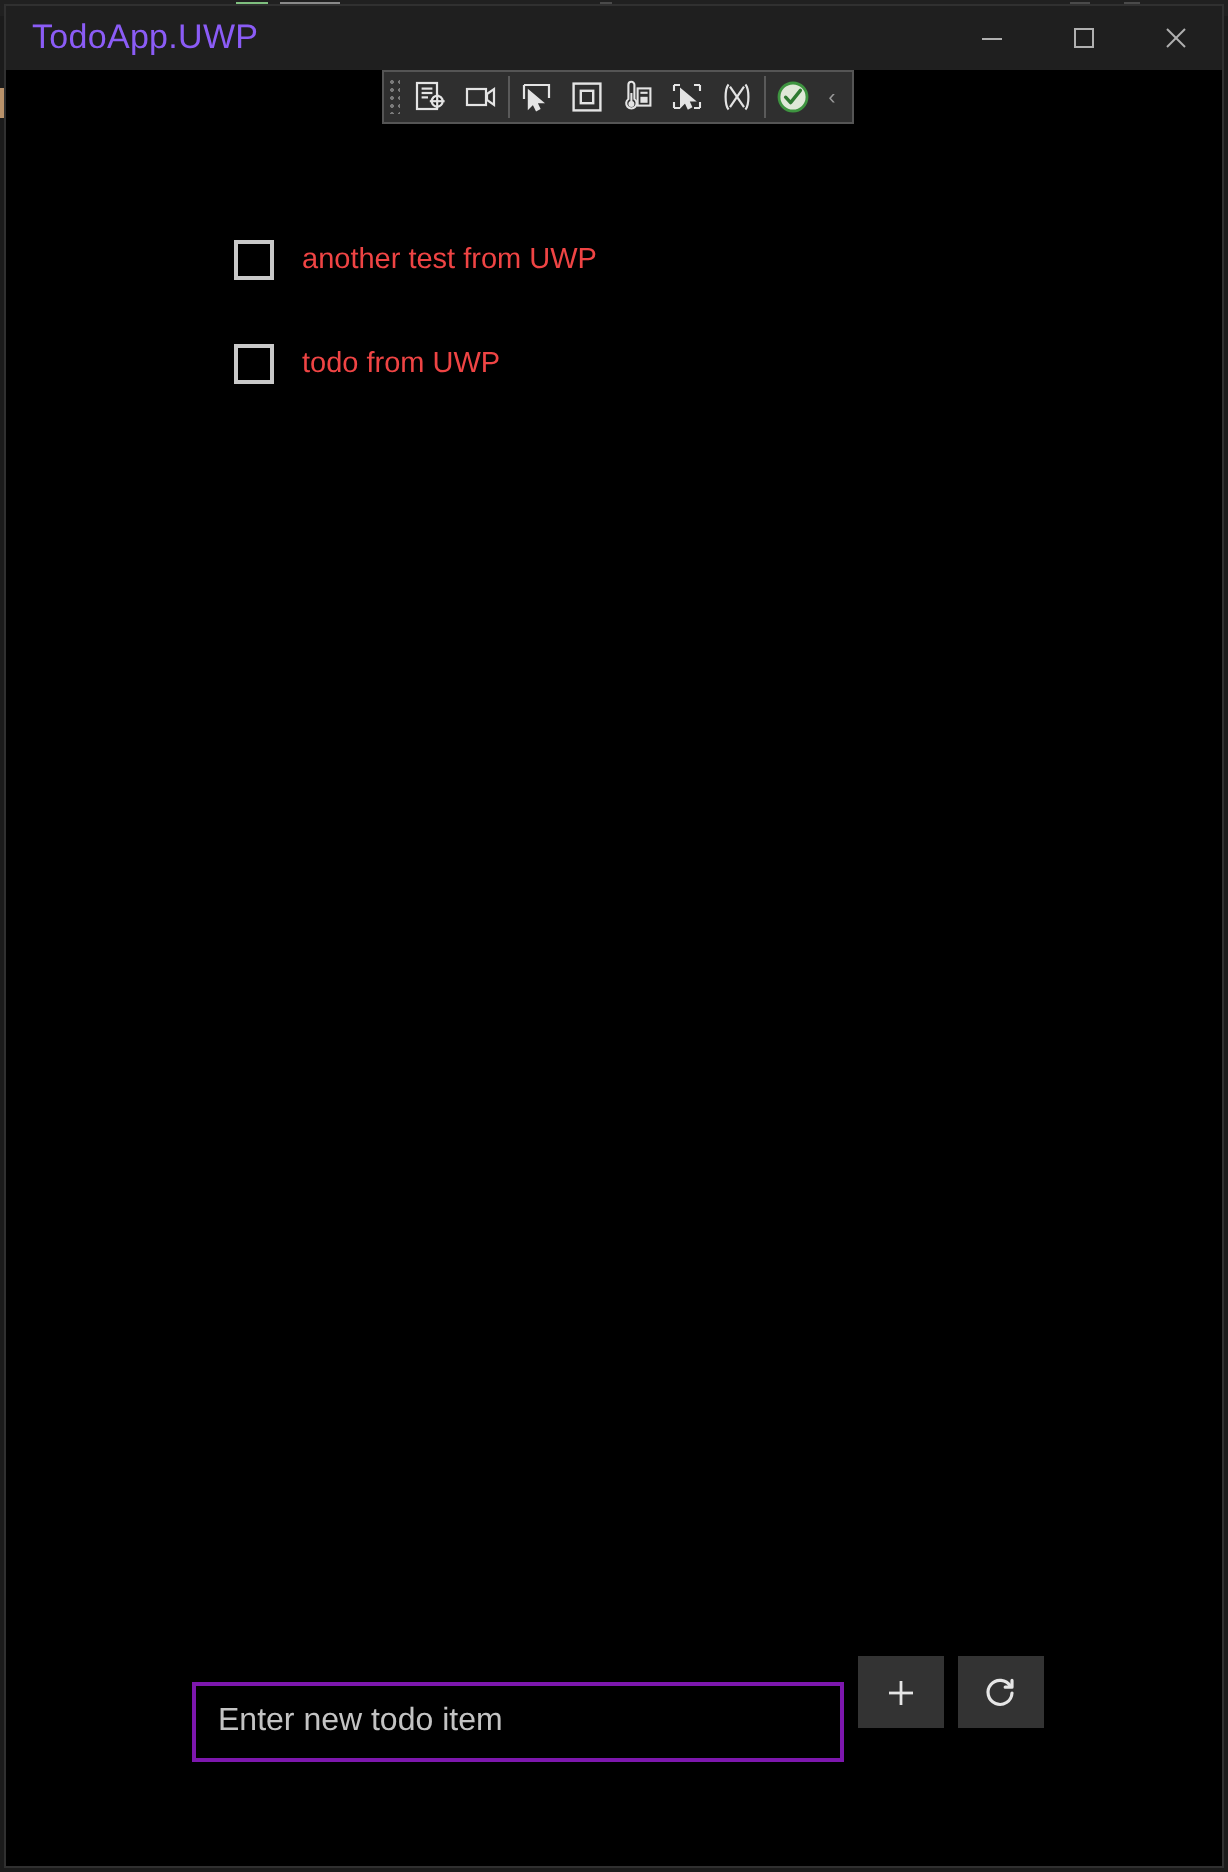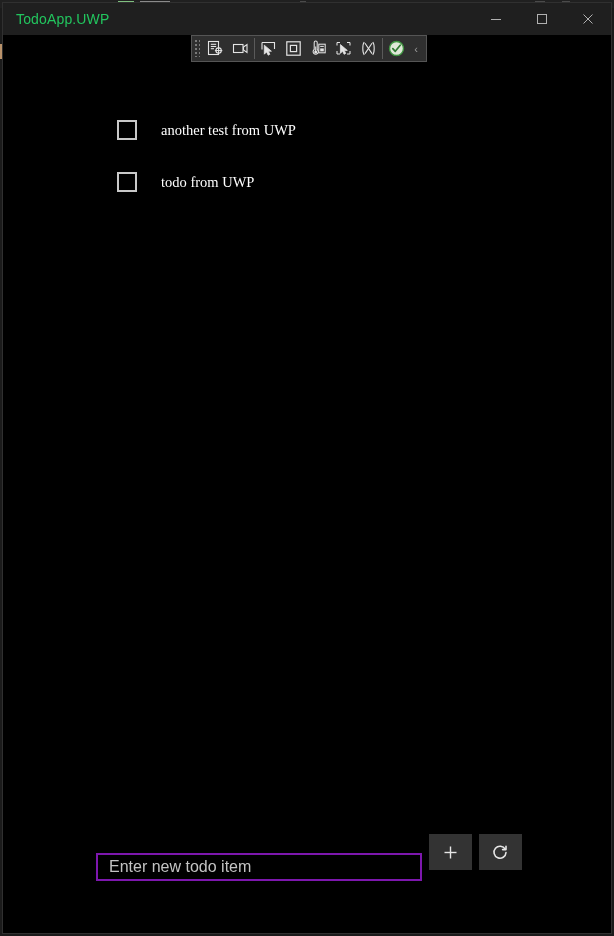--- a/index.html
+++ b/index.html
@@ -55,22 +55,22 @@
   #title-bar {
     position: relative;
     height: 32px;
     background: #1f1f1f;
     display: flex;
     align-items: center;
     justify-content: space-between;
   }
   #title-text {
     padding-left: 13px;
-    font-size: 14px;
-    color: #22c55e;
+    font-size: 17px;
+    color: #8b5cf6;
     letter-spacing: 0.15px;
     line-height: 32px;
     white-space: nowrap;
   }
   #window-controls {
     display: flex;
     height: 32px;
   }
   .win-btn {
     width: 46px;
@@ -163,39 +163,38 @@
   }
   .todo-checkbox {
     width: 20px;
     height: 20px;
     box-sizing: border-box;
     border: 2px solid #c9c9c9;
     background: transparent;
     flex: none;
   }
   .todo-label {
-    margin-left: 24px;
+    margin-left: 14px;
     font-size: 14.5px;
-    color: #ffffff;
+    color: #ef4444;
     line-height: 20px;
     white-space: nowrap;
-    font-family: Liberation Serif, serif;
   }
 
   
   #entry-bar {
     position: absolute;
     left: 93px;
     bottom: 52px;
     display: flex;
     align-items: center;
   }
   #new-todo-input {
     width: 326px;
-    height: 28px;
+    height: 40px;
     box-sizing: border-box;
     background: #000000;
     border: 2px solid #7d17ae;
     color: #84cc16;
     font-family: "Liberation Sans", sans-serif;
     font-size: 16px;
     padding: 0 11px;
     outline: none;
     margin-top: 30px;
   }

